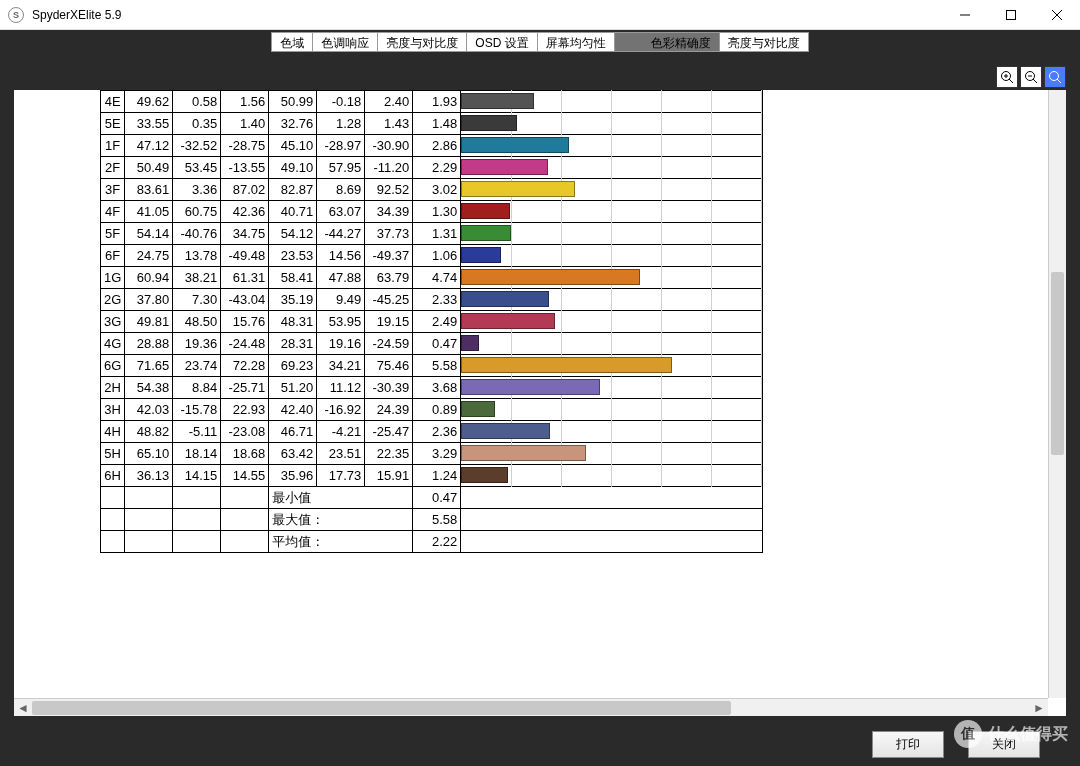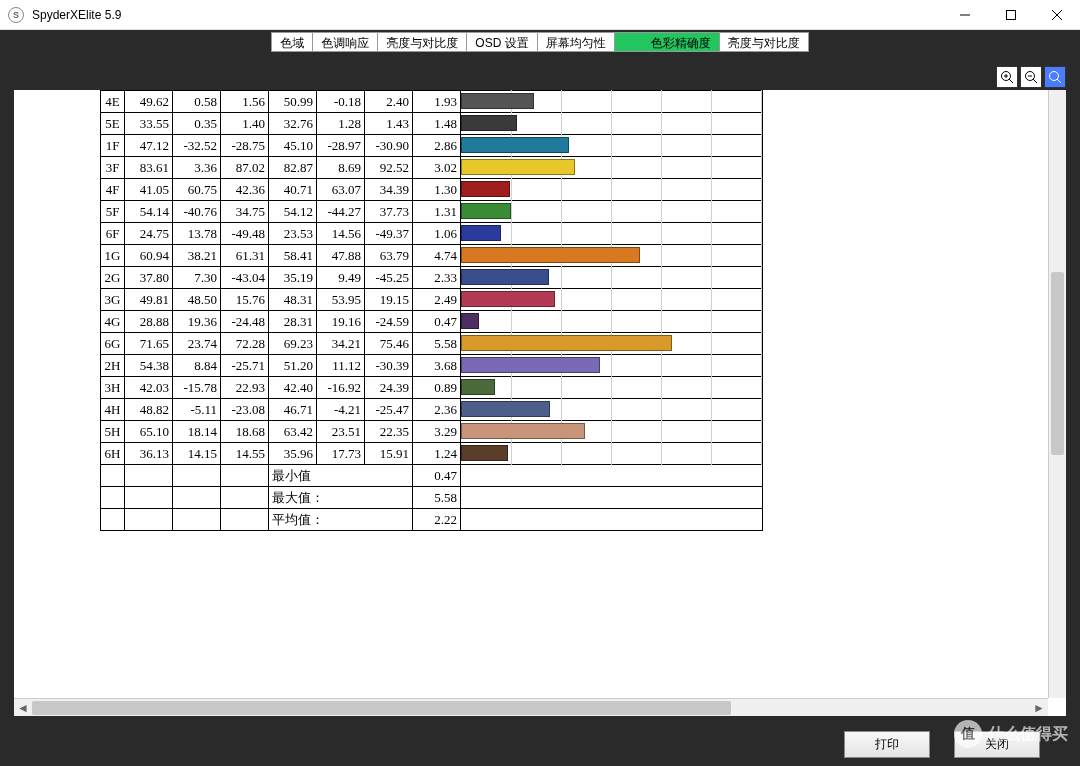--- a/index.html
+++ b/index.html
@@ -5,47 +5,47 @@
 * { margin: 0; padding: 0; box-sizing: border-box; }
 body { font-family: "Microsoft YaHei", Arial, sans-serif; font-size: 12px; background: #fff; overflow: hidden; width: 1080px; height: 766px; position: relative; }
 .titlebar { height: 30px; background: #fff; display: flex; align-items: center; border-bottom: 1px solid #e0e0e0; }
 .app-icon { width: 16px; height: 16px; margin: 0 8px; border-radius: 50%; border: 1px solid #888; display: flex; align-items: center; justify-content: center; font-size: 9px; font-weight: bold; color: #666; }
 .title-text { flex: 1; font-size: 12px; color: #000; }
 .win-btn { width: 46px; height: 29px; display: flex; align-items: center; justify-content: center; cursor: pointer; }
 .app-body { background: #2a2a2a; height: 736px; display: flex; flex-direction: column; }
 .tabbar { height: 22px; display: flex; justify-content: center; padding-top: 2px; border-radius: 6px; }
 .tab { background: #fff; border: 1px solid #999; padding: 2px 8px; font-size: 12px; cursor: pointer; border-right: none; }
 .tab:last-child { border-right: 1px solid #999; }
-.tab.active { background: #22c55e; padding-left: 36px; }
+.tab.active { background: #737373; padding-left: 36px; }
 .content-wrap { flex: 1; margin: 14px 14px 0 14px; background: #2a2a2a; position: relative; }
 .toolbar-right { position: absolute; top: 0; right: 0; display: flex; gap: 2px; z-index: 5; }
 .tool-btn { width: 22px; height: 22px; background: #fff; border: 1px solid #333; display: flex; align-items: center; justify-content: center; cursor: pointer; }
 .tool-btn.active { background: #4a7cff; }
 .report-area { position: absolute; top: 24px; left: 0; right: 0; bottom: 6px; background: #fff; overflow: hidden; }
 .report-inner { position: absolute; top: 0; left: 86px; background: #fff; }
-table.data { border-collapse: collapse; font-family: Liberation Serif, serif; font-size: 13px; }
+table.data { border-collapse: collapse; font-family: Liberation Sans, sans-serif; font-size: 13px; }
 table.data td { border: 1px solid #000; height: 22px; padding: 0 3px; white-space: nowrap; vertical-align: middle; }
 td.lbl { width: 24px; text-align: center; }
 td.n { text-align: right; width: 48px; }
 td.de { text-align: right; width: 48px; }
 td.bar-cell { padding: 0; width: 302px; position: relative; border: none; background: #fff; }
 .bar-bg { position: absolute; inset: 0; }
 .bar-grid { position: absolute; top: -1px; bottom: -1px; width: 1px; background: #d0d0d0; }
 .bar { position: absolute; top: 2px; height: 16px; left: 0; border: 1px solid rgba(0,0,0,0.4); }
 td.summary-label { text-align: left; }
 .extend-row { height: 22px; margin-top: 12px; }
 .extend-cell { border-top: 1px solid #000; border-bottom: 1px solid #000; }
 .h-scroll { position: absolute; bottom: 0; left: 0; right: 18px; height: 18px; background: #f0f0f0; border-top: 1px solid #ccc; display: flex; align-items: center; }
 .h-scroll .arrow { width: 18px; height: 18px; display: flex; align-items: center; justify-content: center; color: #666; cursor: pointer; }
 .h-scroll .track { flex: 1; height: 18px; position: relative; }
 .h-scroll .thumb { position: absolute; top: 2px; bottom: 2px; left: 0; width: 70%; background: #c8c8c8; border-radius: 2px; }
 .v-scroll { position: absolute; right: 0; top: 0; bottom: 18px; width: 18px; background: #f0f0f0; border-left: 1px solid #ccc; }
 .v-scroll .thumb { position: absolute; left: 2px; right: 2px; top: 30%; height: 30%; background: #c8c8c8; border-radius: 2px; }
 .footer { height: 44px; display: flex; justify-content: flex-end; align-items: center; gap: 24px; padding-right: 40px; background: #2a2a2a; }
-.btn { background: linear-gradient(#f8f8f8, #e4e4e4); border: 1px solid #888; padding: 4px 30px; font-size: 12px; cursor: pointer; font-family: Liberation Serif, serif; }
+.btn { background: linear-gradient(#f8f8f8, #e4e4e4); border: 1px solid #888; padding: 4px 23px; font-size: 12px; cursor: pointer; font-family: Liberation Serif, serif; }
 .watermark { position: absolute; bottom: 18px; right: 12px; display: flex; align-items: center; gap: 6px; color: #fff; opacity: 0.65; font-size: 16px; font-weight: bold; pointer-events: none; }
 .wm-circle { width: 28px; height: 28px; border-radius: 50%; background: #fff; color: #333; display: flex; align-items: center; justify-content: center; font-size: 14px; }
 </style>
 </head>
 <body>
 
 <div class="titlebar">
   <div class="app-icon">S</div>
   <div class="title-text">SpyderXElite 5.9</div>
   <div class="win-btn">
@@ -163,20 +163,41 @@
                     <div class="bar-grid" style="left:100px"></div>
                     <div class="bar-grid" style="left:150px"></div>
                     <div class="bar-grid" style="left:200px"></div>
                     <div class="bar-grid" style="left:250px"></div>
                     <div class="bar-grid" style="left:300px"></div>
                   </div>
                   <div class="bar" style="width:108.0px;background:#1f7a9c"></div>
                 </td>
               </tr>
               <tr>
+                <td class="lbl">2F</td>
+                <td class="n">50.49</td>
+                <td class="n">53.45</td>
+                <td class="n">-13.55</td>
+                <td class="n">49.10</td>
+                <td class="n">57.95</td>
+                <td class="n">-11.20</td>
+                <td class="de">2.29</td>
+                <td class="bar-cell">
+                  <div class="bar-bg">
+                    <div class="bar-grid" style="left:50px"></div>
+                    <div class="bar-grid" style="left:100px"></div>
+                    <div class="bar-grid" style="left:150px"></div>
+                    <div class="bar-grid" style="left:200px"></div>
+                    <div class="bar-grid" style="left:250px"></div>
+                    <div class="bar-grid" style="left:300px"></div>
+                  </div>
+                  <div class="bar" style="width:86.4px;background:#c23a88"></div>
+                </td>
+              </tr>
+              <tr>
                 <td class="lbl">3F</td>
                 <td class="n">83.61</td>
                 <td class="n">3.36</td>
                 <td class="n">87.02</td>
                 <td class="n">82.87</td>
                 <td class="n">8.69</td>
                 <td class="n">92.52</td>
                 <td class="de">3.02</td>
                 <td class="bar-cell">
                   <div class="bar-bg">

